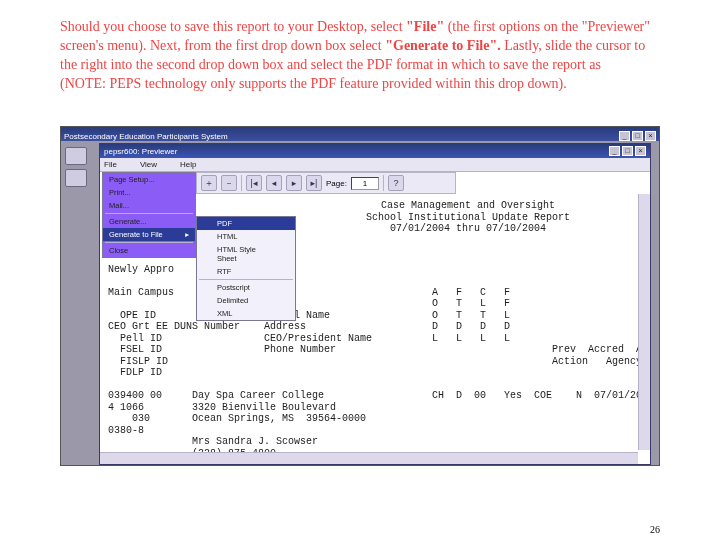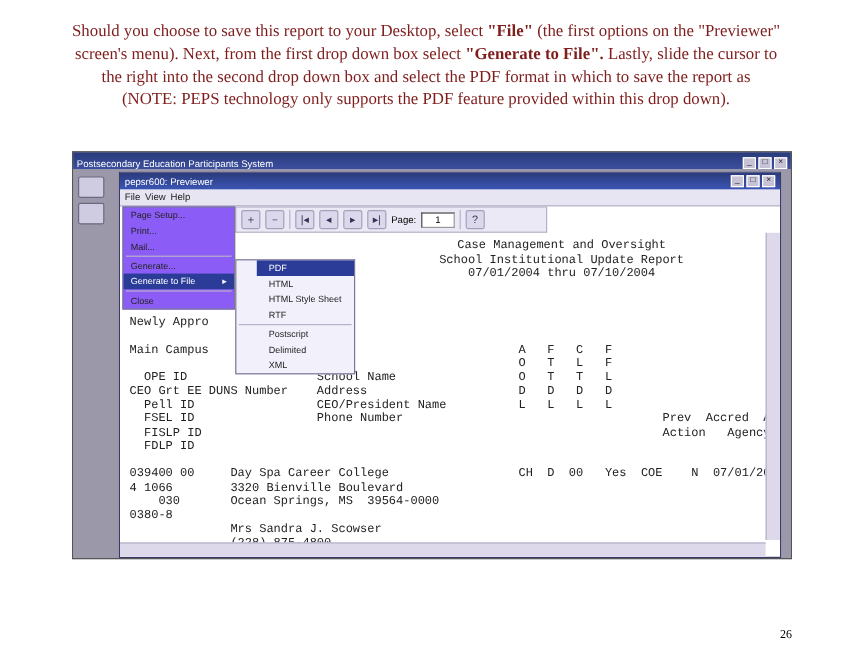--- a/index.html
+++ b/index.html
@@ -6,22 +6,21 @@
   body {
     width: 720px; height: 540px;
     background: #fff;
     font-family: "Times New Roman", serif;
     position: relative;
   }
   .instructions {
     position: absolute;
     left: 60px; top: 18px; width: 590px;
     font-size: 14px; line-height: 1.35;
-    color: #7f1d1d;
-    text-align: center;
+    color: #ef4444;
   }
   .page-num {
     position: absolute;
     right: 60px; bottom: 5px;
     font-size: 10px;
   }
   .screenshot {
     position: absolute;
     left: 60px; top: 126px;
     width: 600px; height: 340px;
@@ -68,21 +67,21 @@
     background: linear-gradient(#2a3b7b,#3b55b5);
     color: #fff; font-size: 8px;
     display: flex; align-items: center; padding: 0 4px;
   }
   .prev-titlebar .spacer { flex:1; }
   .menubar {
     height: 14px; background: #e8e5f2;
     border-bottom: 1px solid #b6b2c8;
     display: flex; align-items: center;
     font-size: 8px; color: #222; padding-left: 4px;
-    gap: 4px;
+    gap: 23px;
   }
   
   .file-menu {
     position: absolute;
     left: 2px; top: 28px;
     width: 94px;
     background: #8b5cf6;
     border: 1px solid #7a7796;
     font-size: 7.5px; color: #222;
     z-index: 5;
@@ -96,21 +95,21 @@
   
   .sub-menu {
     position: absolute;
     left: 96px; top: 72px;
     width: 100px;
     background: #f2f0fa;
     border: 1px solid #7a7796;
     font-size: 7.5px; color:#222;
     z-index: 6;
   }
-  .sub-menu div { padding: 2px 10px; margin-left: 17px; }
+  .sub-menu div { padding: 2px 20px; }
   .sub-menu .sep { height:1px; background:#b6b2c8; padding:0; margin:1px 2px; }
   .sub-menu .sel { background:#2a3b98; color:#fff; }
   
   .toolbar {
     position: absolute; left: 96px; top: 28px;
     height: 22px; width: 260px;
     background: #ece9f6; border: 1px solid #b6b2c8;
     display: flex; align-items: center; gap: 4px;
     padding: 0 4px; font-size: 8px;
     z-index: 4;

